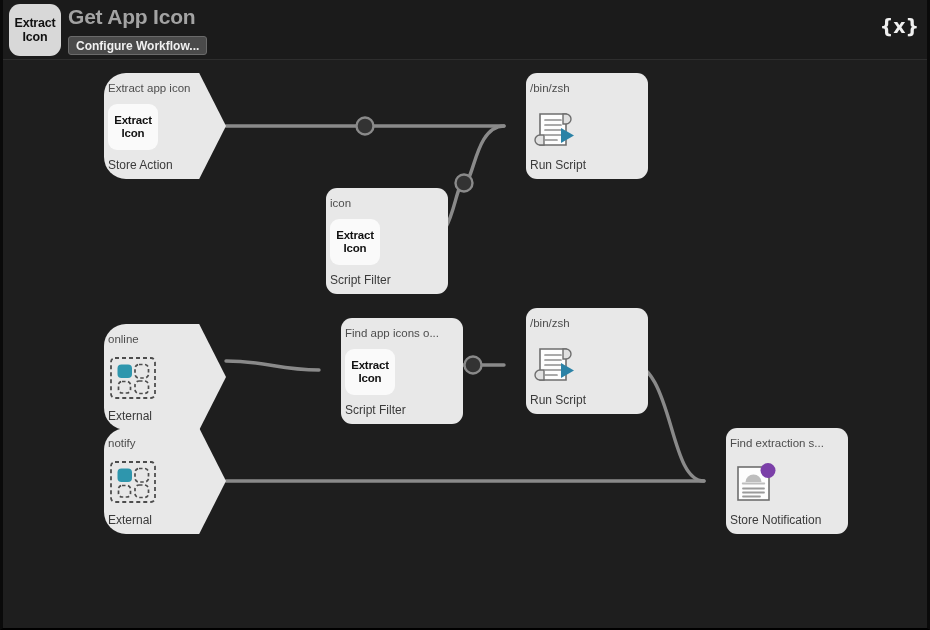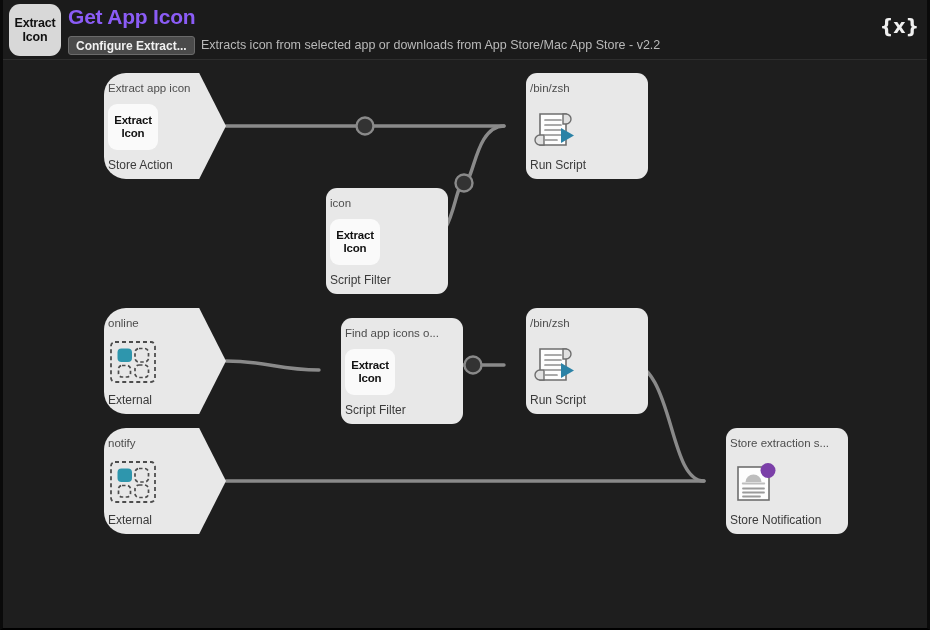--- a/index.html
+++ b/index.html
@@ -28,21 +28,21 @@
     position: absolute; left: 6px; top: 4px;
     width: 52px; height: 52px;
     background: #d8d8d8; border-radius: 11px;
     display: flex; flex-direction: column;
     align-items: center; justify-content: center;
     color: #111; font-size: 12.5px; font-weight: 700;
     line-height: 14px; letter-spacing: -0.2px;
   }
   .wf-title {
     position: absolute; left: 65px; top: 5px;
-    color: #8b5cf6; font-size: 21px; font-weight: 700;
+    color: #a3a3a3; font-size: 21px; font-weight: 700;
     letter-spacing: -0.2px;
   }
   .cfg-btn {
     position: absolute; left: 65px; top: 36px;
     height: 19px; padding: 0 7px;
     background: #4a4a4a;
     border: 1px solid #6a6a6a;
     border-radius: 3px;
     color: #f0f0f0; font-size: 12px; font-weight: 700;
     display: flex; align-items: center;
@@ -120,23 +120,22 @@
 
   <div class="header">
 
     <div class="wf-badge">
       <span>Extract</span>
       <span>Icon</span>
     </div>
 
     <div class="wf-title">Get App Icon</div>
 
-    <div class="cfg-btn">Configure Extract...</div>
-
-    <div class="wf-desc">Extracts icon from selected app or downloads from App Store/Mac App Store - v2.2</div>
+    <div class="cfg-btn">Configure Workflow...</div>
+
 
     <div class="var-icon">{x}</div>
   </div>
 
   <div class="canvas">
     <svg id="wires" viewBox="0 0 924 568" preserveAspectRatio="none">
         <path d="M 223 66 L 501 66" fill="none" stroke="#8a8a8a" stroke-width="3.4" stroke-linecap="round"></path>
         <path d="M 423 181 C 452 181 451 123 461 123 C 471 123 472 66 501 66" fill="none" stroke="#8a8a8a" stroke-width="3.4" stroke-linecap="round"></path>
         <path d="M 223 301 C 263 301 276 310 316 310" fill="none" stroke="#8a8a8a" stroke-width="3.4" stroke-linecap="round"></path>
         <path d="M 438 305 L 501 305" fill="none" stroke="#8a8a8a" stroke-width="3.4" stroke-linecap="round"></path>
@@ -179,21 +178,21 @@
         <div class="node action" style="left: 301px; top: 128px;">
           <div class="ntop">icon</div>
           <div class="nmid">
             <div class="tile">
             <span>Extract</span>
             <span>Icon</span>
           </div>
           </div>
           <div class="nbot">Script Filter</div>
         </div>
-        <div class="node trigger" style="left: 101px; top: 248px;">
+        <div class="node trigger" style="left: 101px; top: 264px;">
           <div class="ntop">online</div>
           <div class="nmid">
             <svg width="50" height="46" viewBox="0 0 50 46">
     <rect x="3" y="3" width="44" height="40" rx="4" fill="none" stroke="#4d4d4d" stroke-width="1.8" stroke-dasharray="4 3"></rect>
     <rect x="9.5" y="9.5" width="14.5" height="13.5" rx="4" fill="#2e96ad"></rect>
     <rect x="27" y="9.5" width="13.5" height="13.5" rx="4" fill="none" stroke="#4d4d4d" stroke-width="1.7" stroke-dasharray="3.5 2.5"></rect>
     <rect x="10.5" y="26.5" width="12" height="11.5" rx="3.5" fill="none" stroke="#4d4d4d" stroke-width="1.7" stroke-dasharray="3.5 2.5"></rect>
     <rect x="27" y="26" width="13.5" height="12.5" rx="4" fill="none" stroke="#4d4d4d" stroke-width="1.7" stroke-dasharray="3.5 2.5"></rect>
   </svg>
           </div>
@@ -235,21 +234,21 @@
     <rect x="3" y="3" width="44" height="40" rx="4" fill="none" stroke="#4d4d4d" stroke-width="1.8" stroke-dasharray="4 3"></rect>
     <rect x="9.5" y="9.5" width="14.5" height="13.5" rx="4" fill="#2e96ad"></rect>
     <rect x="27" y="9.5" width="13.5" height="13.5" rx="4" fill="none" stroke="#4d4d4d" stroke-width="1.7" stroke-dasharray="3.5 2.5"></rect>
     <rect x="10.5" y="26.5" width="12" height="11.5" rx="3.5" fill="none" stroke="#4d4d4d" stroke-width="1.7" stroke-dasharray="3.5 2.5"></rect>
     <rect x="27" y="26" width="13.5" height="12.5" rx="4" fill="none" stroke="#4d4d4d" stroke-width="1.7" stroke-dasharray="3.5 2.5"></rect>
   </svg>
           </div>
           <div class="nbot">External</div>
         </div>
         <div class="node action" style="left: 701px; top: 368px;">
-          <div class="ntop">Store extraction s...</div>
+          <div class="ntop">Find extraction s...</div>
           <div class="nmid">
             <svg width="50" height="50" viewBox="0 0 50 50">
     <rect x="8" y="10" width="31" height="33" fill="#fdfdfd" stroke="#6e6e6e" stroke-width="1.6"></rect>
     <path d="M15.5 25 a8 7.5 0 0 1 16 0 z" fill="#bdbdbd"></path>
     <path d="M12.5 25.6 h22 a1 1 0 0 1 0 1.9 h-22 a1 1 0 0 1 0 -1.9 z" fill="#bdbdbd"></path>
     <g stroke="#9a9a9a" stroke-width="1.8" stroke-linecap="round">
       <line x1="13" y1="31.5" x2="34" y2="31.5"></line>
       <line x1="13" y1="35.5" x2="34" y2="35.5"></line>
       <line x1="13" y1="39.5" x2="30" y2="39.5"></line>
     </g>

